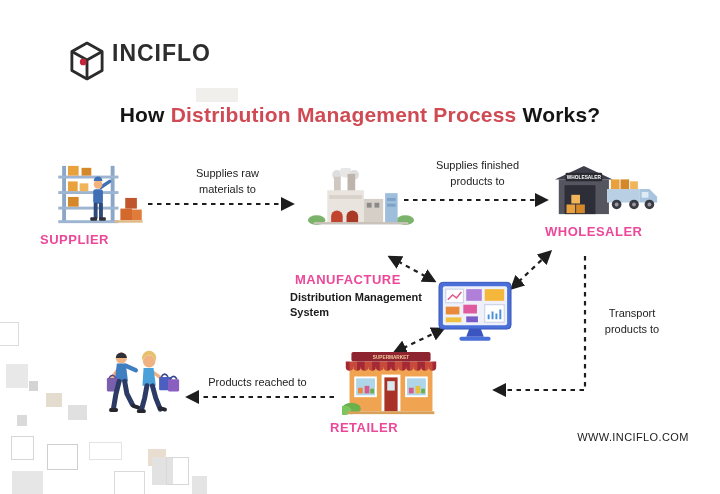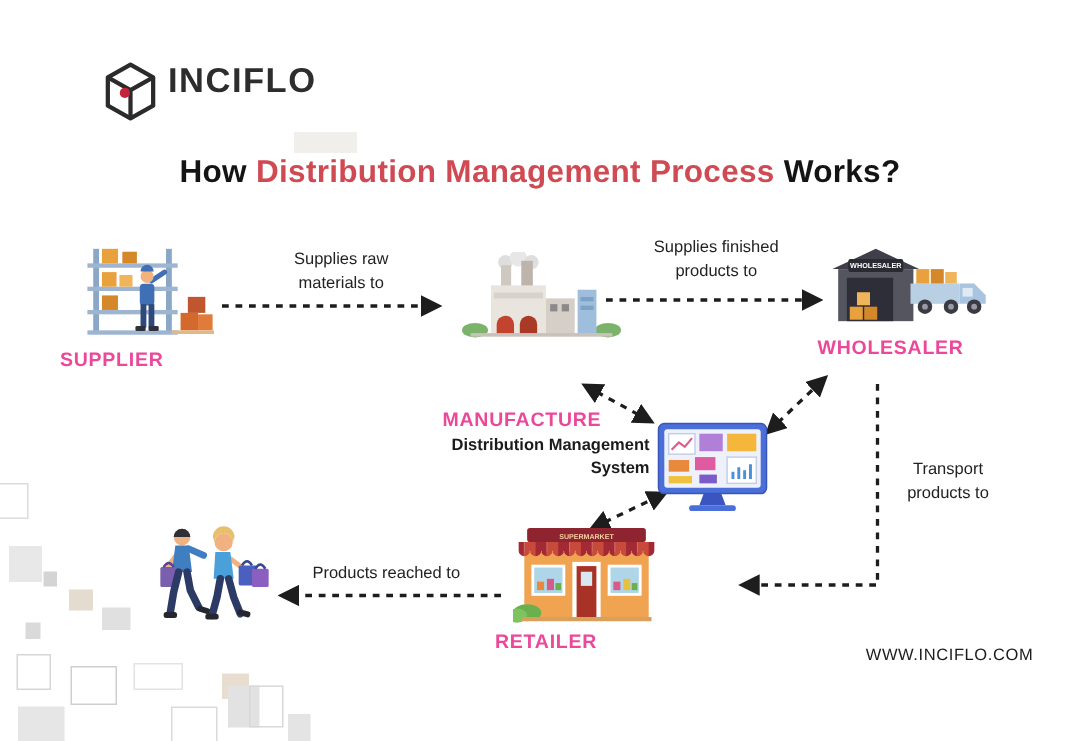--- a/index.html
+++ b/index.html
@@ -11,21 +11,21 @@
   
   .logo{left:54px;top:40px;display:flex;align-items:flex-start;gap:8px;margin-left:16px;}
   .logo-text{font-size:23px;font-weight:bold;letter-spacing:1px;color:#2d2d2d;}
   
   .title{left:0;top:103px;width:720px;text-align:center;font-size:21px;font-weight:bold;letter-spacing:.2px;color:#141414;}
   .title .hl{color:#d04a54;}
   
   .node-label{font-size:13px;font-weight:bold;letter-spacing:.5px;text-align:left;color:#ec4899;}
   
   .edge-label{font-size:11px;color:#222;line-height:1.45;text-align:center;white-space:pre-line;}
-  .dms-label{font-size:11px;font-weight:bold;color:#1b1b1b;line-height:1.35;text-align:right;white-space:pre-line;}
+  .dms-label{font-size:11px;font-weight:bold;color:#1b1b1b;line-height:1.35;text-align:left;white-space:pre-line;}
   .website{font-size:11px;font-weight:normal;letter-spacing:.4px;color:#1b1b1b;text-align:center;}
   
   .arrows{left:0;top:0;pointer-events:none;}
   .arrows .dash{stroke:#1d1d1d;stroke-width:2.2;fill:none;stroke-dasharray:4.5 4.5;}
   
   .sq{position:absolute;}
 </style>
 </head>
 <body>
 

